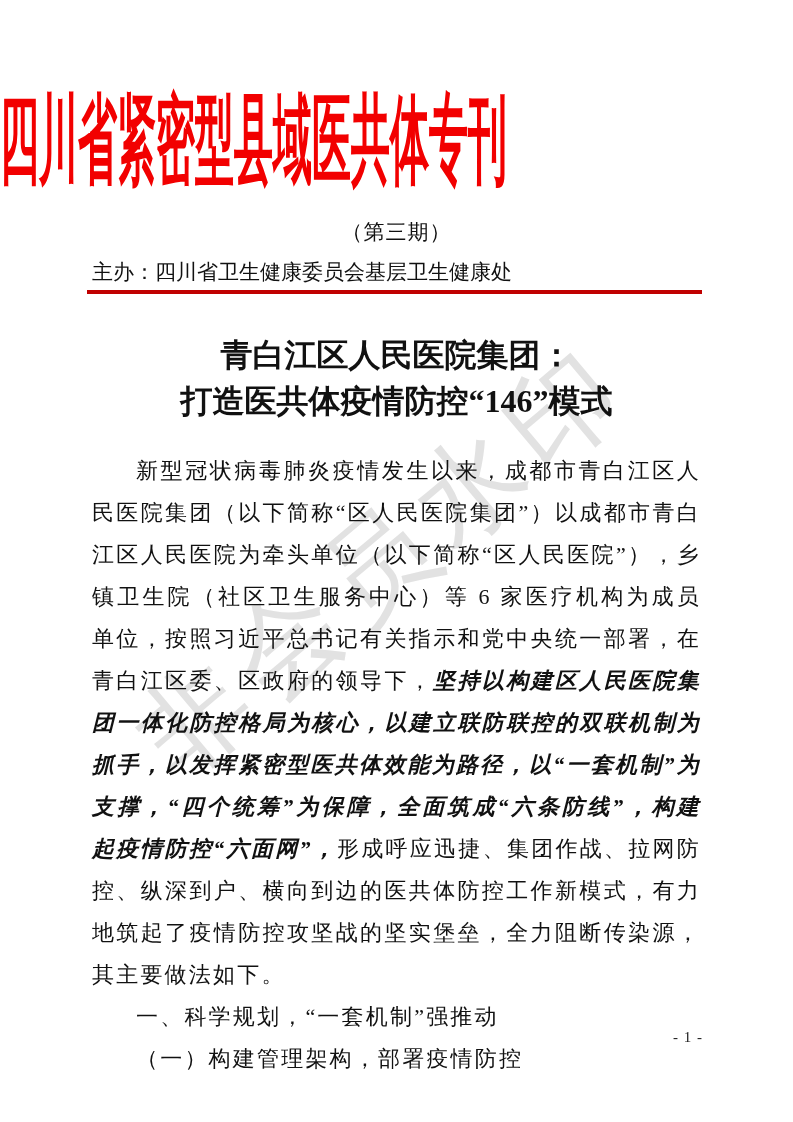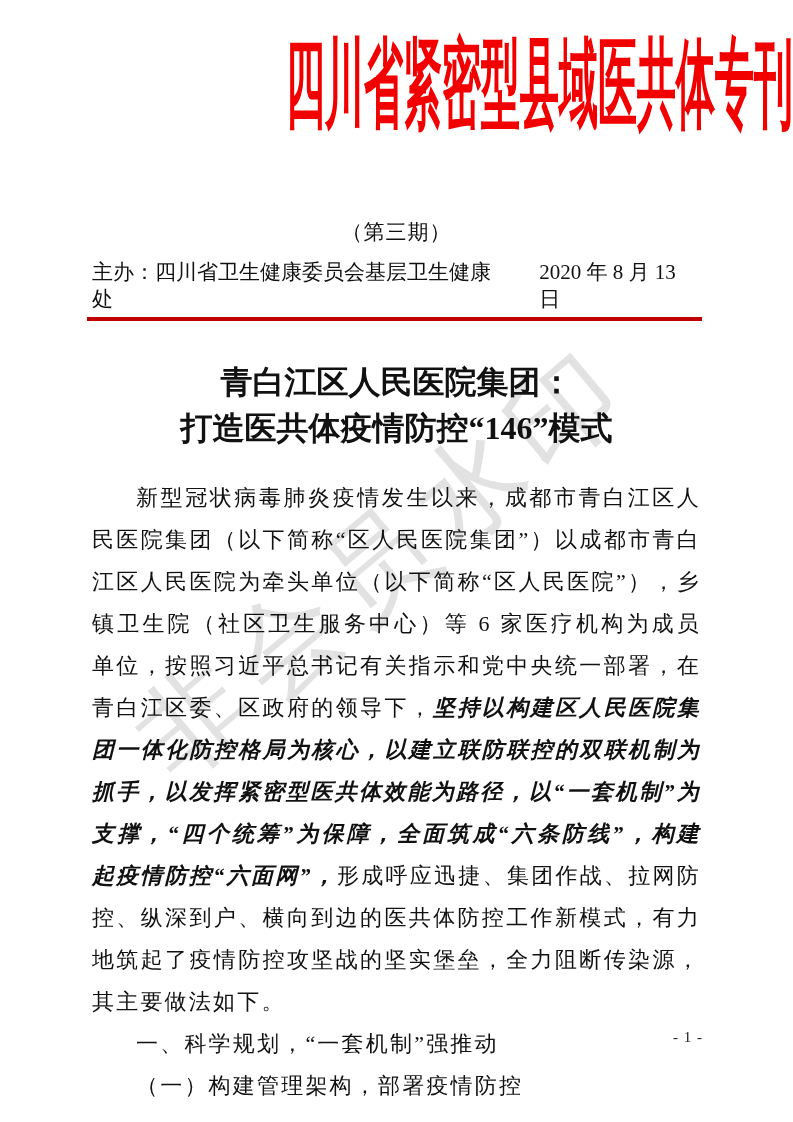--- a/index.html
+++ b/index.html
@@ -22,23 +22,23 @@
     font-family: "Liberation Sans", "DejaVu Sans", sans-serif;
     font-size: 108px;
     letter-spacing: 12px;
     color: var(--watermark-gray, #e2e2e2);
     white-space: nowrap;
     z-index: 0;
     user-select: none;
   }
   .content { position: relative; z-index: 1; }
   .masthead {
-    padding-top: 64px;
+    padding-top: 120px;
     height: 167px;
-    text-align: right;
+    text-align: left;
   }
   .masthead-title {
     display: inline-block;
     font-size: 39px;
     line-height: 40px;
     font-weight: 700;
     letter-spacing: 0px;
     color: var(--masthead-red, #f20000);
     transform: scaleY(2.5);
     transform-origin: center;
@@ -111,21 +111,20 @@
     <div class="masthead">
       <span class="masthead-title">四川省紧密型县域医共体专刊</span>
     </div>
 
     <div class="issue-line">（第三期）</div>
 
     <div class="inner">
 
       <div class="publisher-row">
         <span>主办：四川省卫生健康委员会基层卫生健康处</span>
-        <span>2020 年 8 月 13 日</span>
       </div>
 
       <div class="red-rule"></div>
 
       <div class="article-title">
         <div>青白江区人民医院集团：</div>
         <div>打造医共体疫情防控“146”模式</div>
       </div>
 
       <div class="article-body">

